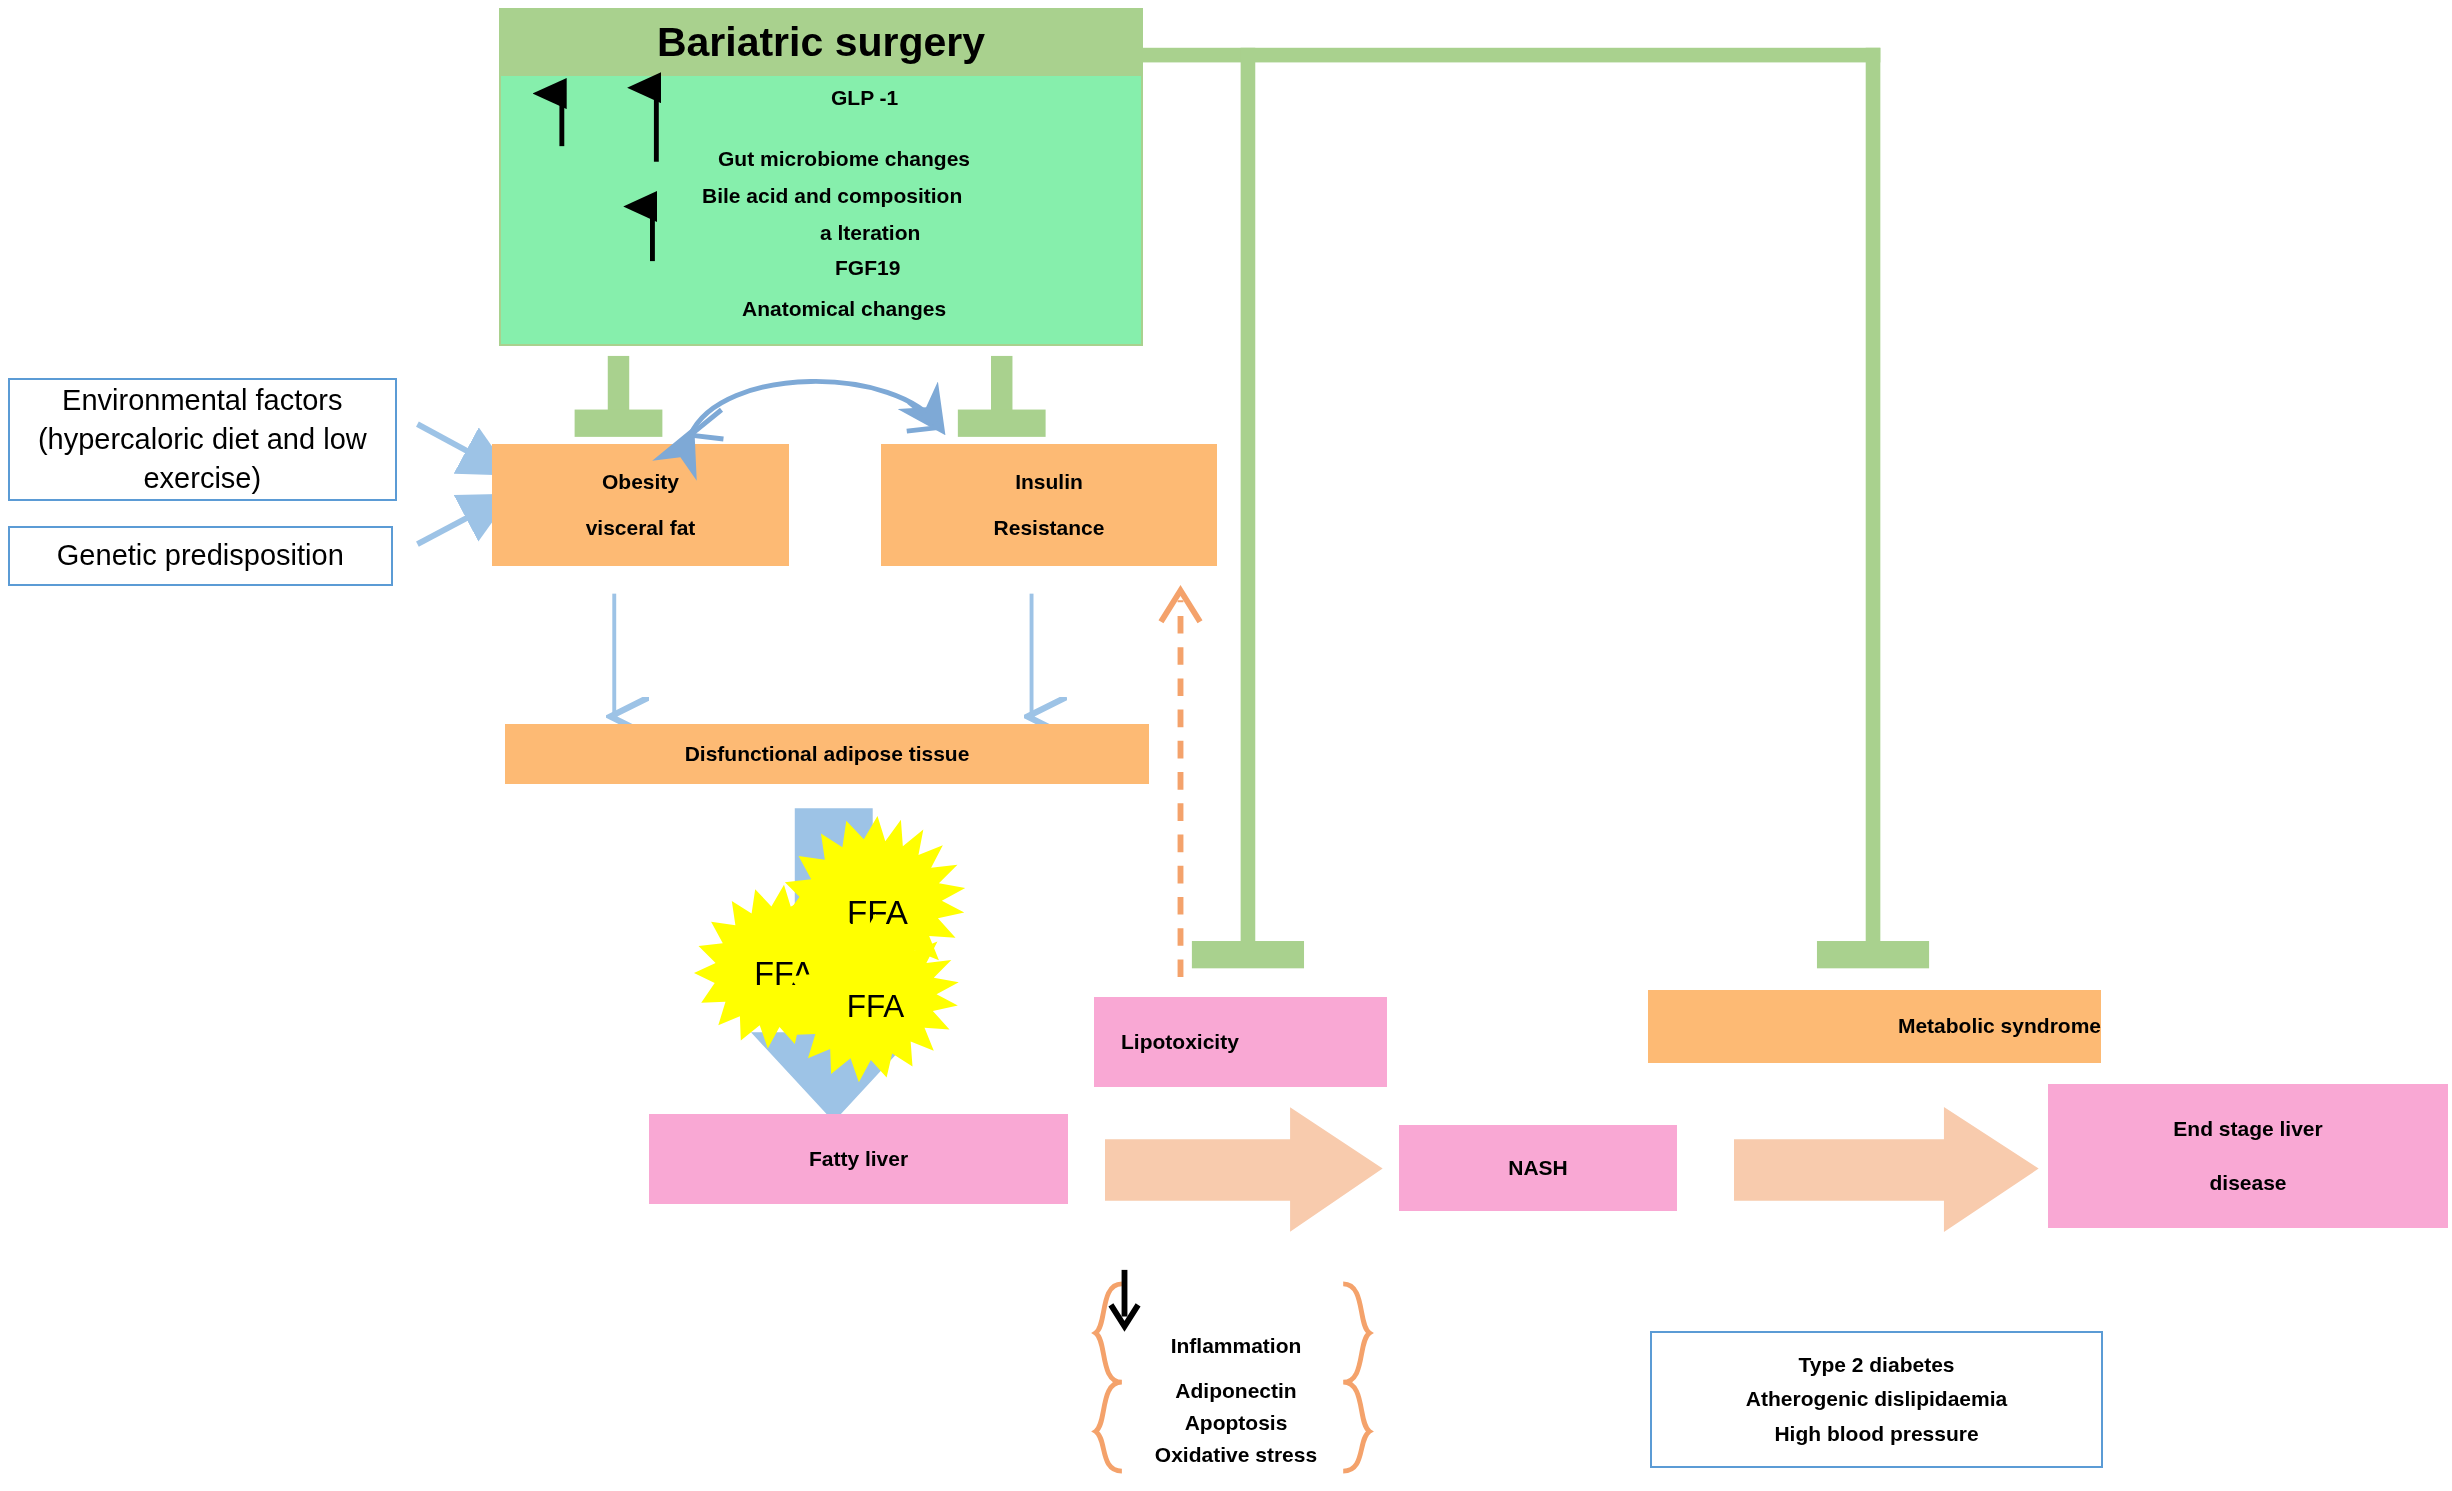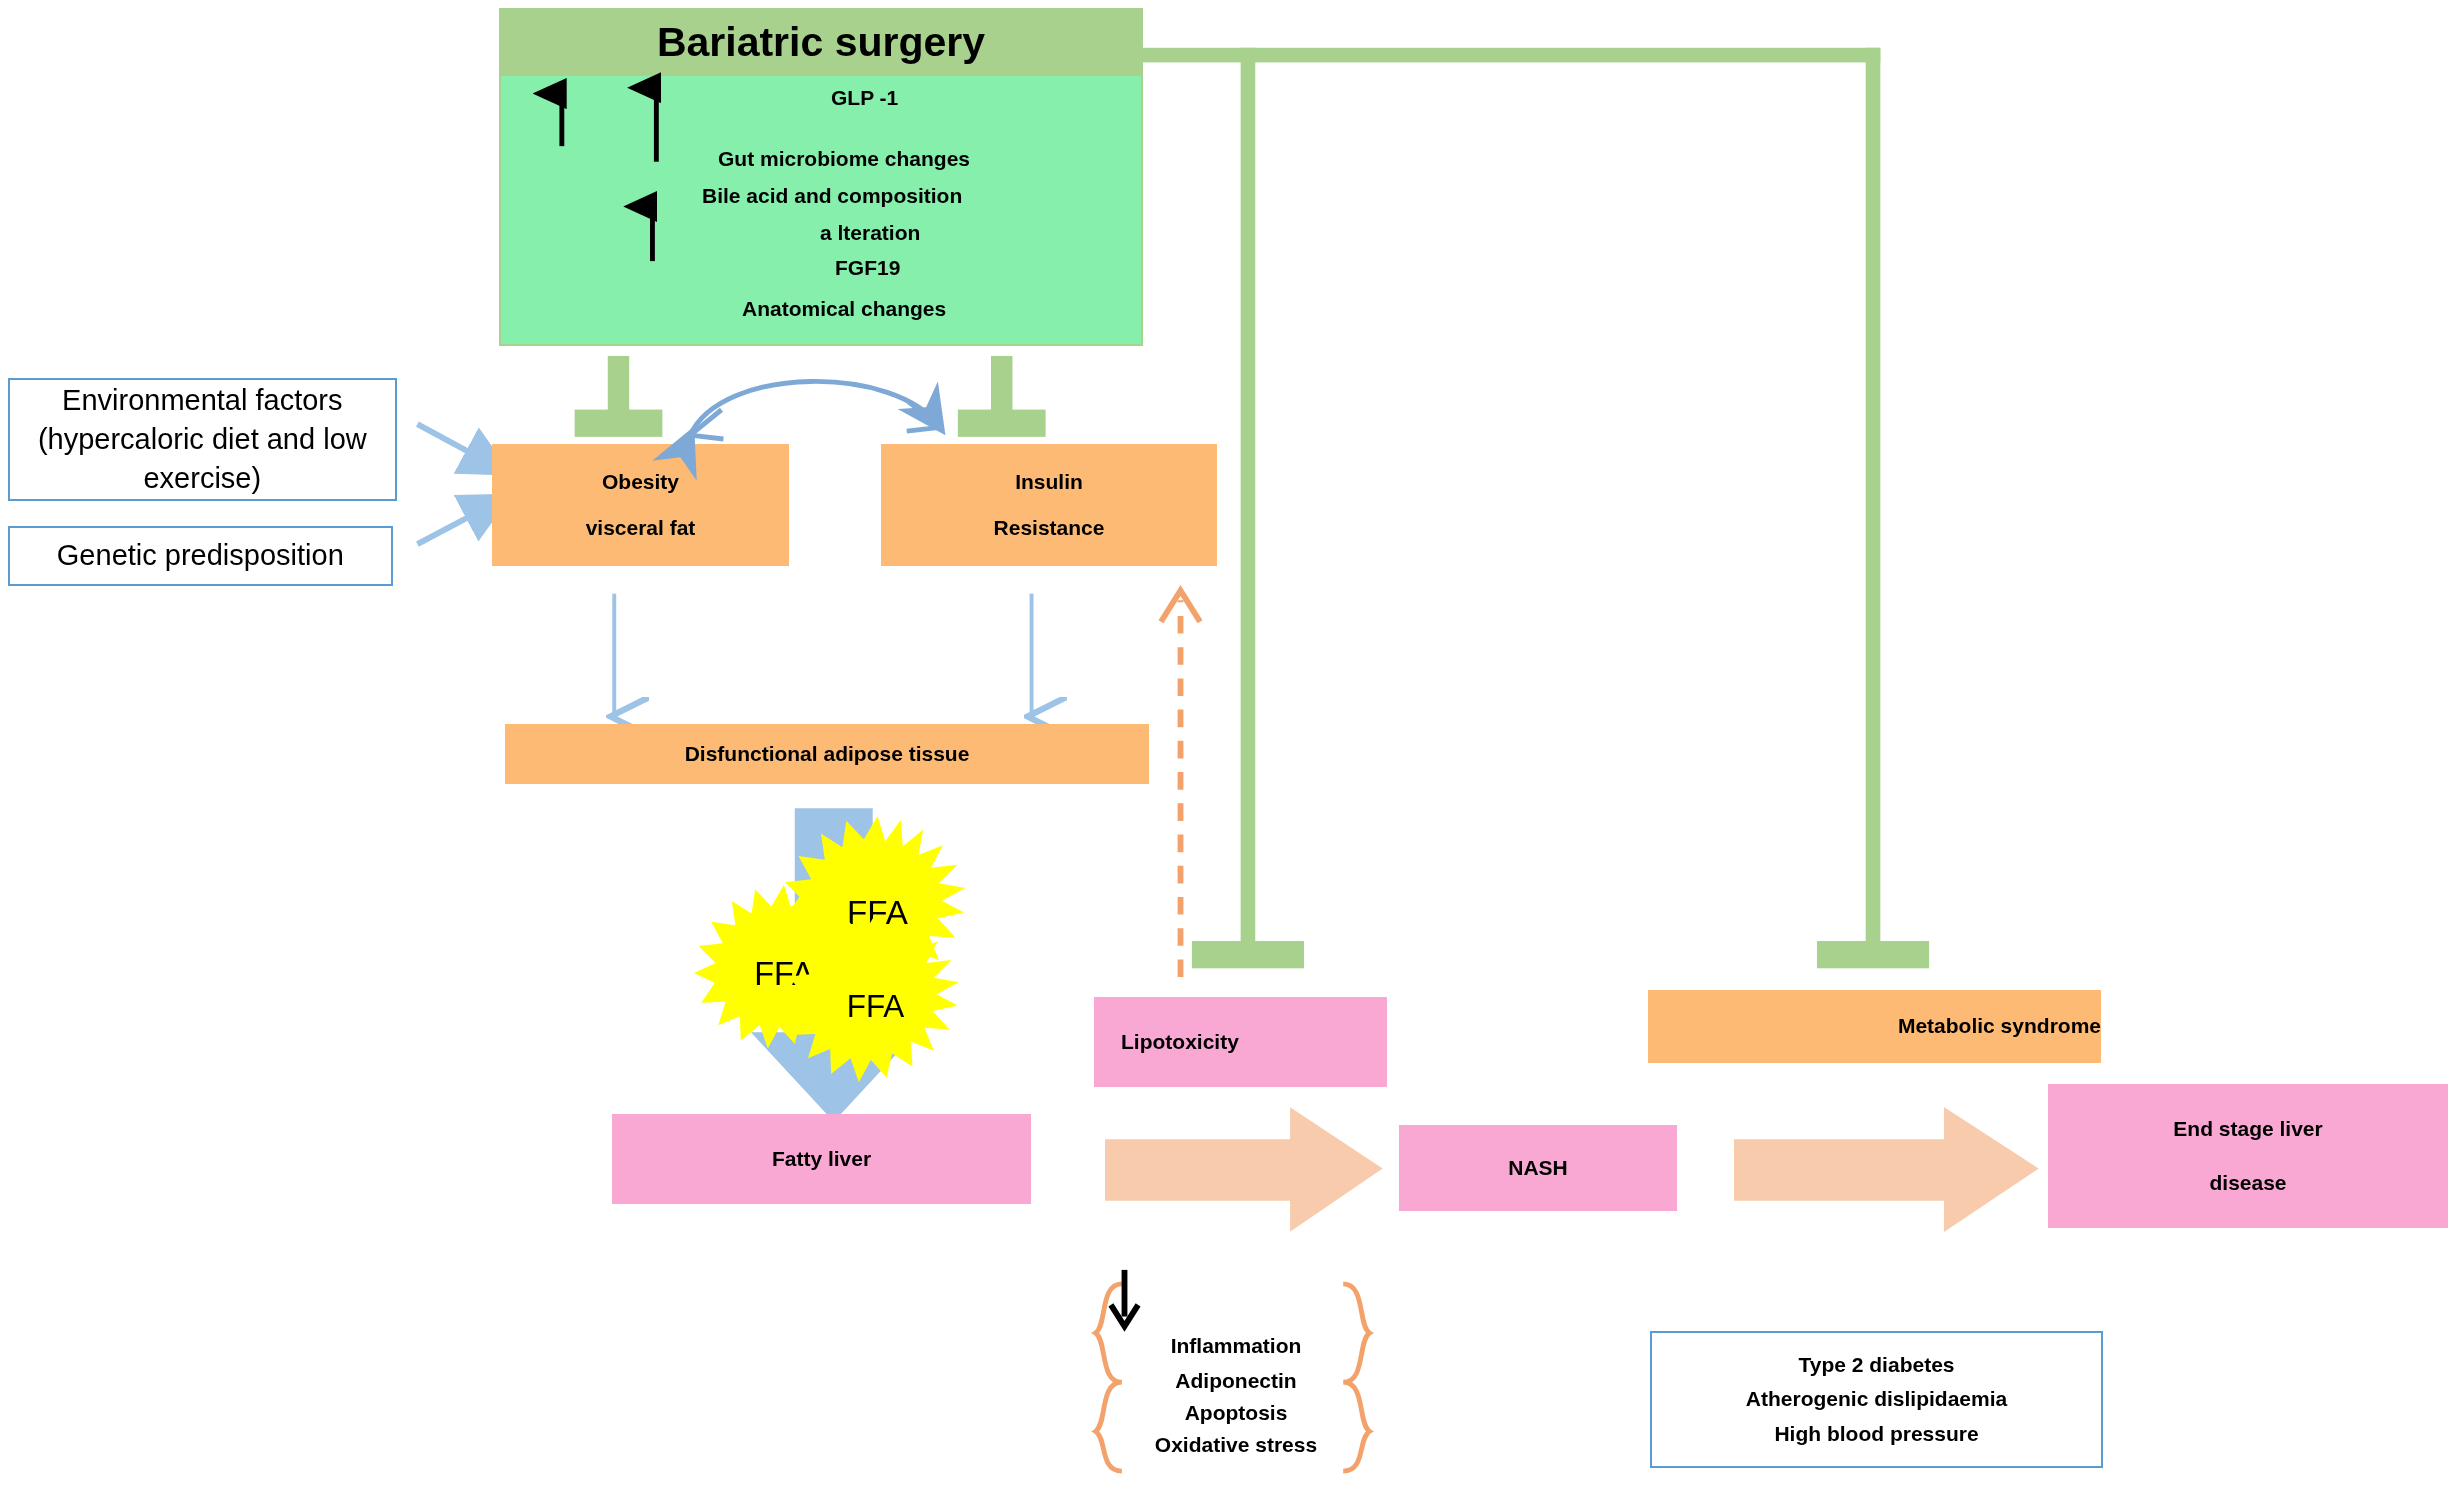--- a/index.html
+++ b/index.html
@@ -156,21 +156,21 @@
   </svg>
 
   <div class="abs peach-fill box t32" style="left:1094px;top:997px;width:293px;height:90px;justify-content:flex-start;padding-left:27px;">
     <span>Lipotoxicity</span>
   </div>
 
   <div class="abs blue-fill box t32" style="left:1648px;top:990px;width:453px;height:73px;justify-content:flex-end;padding-left:23px;">
     <span>Metabolic syndrome</span>
   </div>
 
-  <div class="abs peach-fill box t32" style="left:612px;top:1114px;width:419px;height:90px;">
+  <div class="abs peach-fill box t32" style="left:649px;top:1114px;width:419px;height:90px;">
     <span>Fatty liver</span>
   </div>
 
   <svg class="abs" style="left:1105px;top:1107px;width:302px;height:127px;" viewBox="0 0 310 130" width="302" height="127">
     <polygon fill="#F8CBAD" points="0,33 190,33 190,0 285,63 190,128 190,96 0,96"></polygon>
   </svg>
 
   <div class="abs peach-fill box t32" style="left:1399px;top:1125px;width:278px;height:86px;">
     <span>NASH</span>
   </div>
@@ -190,21 +190,21 @@
     <path d="M272,8 C295,8 287,52 299,60 C287,68 295,112 272,112
              M272,112 C295,112 287,156 299,164 C287,172 295,206 272,206" transform="translate(0,-4) scale(1,0.97)" fill="none" stroke="#F4A26B" stroke-width="5"></path>
   </svg>
 
   <svg class="abs" style="left:1100px;top:1266px;width:49px;height:68px;" viewBox="0 0 50 70" width="49" height="68">
     <line x1="25" y1="4" x2="25" y2="52" stroke="#000" stroke-width="6"></line>
     <path d="M11,40 L25,62 L39,40" fill="none" stroke="#000" stroke-width="6"></path>
   </svg>
 
   <div class="abs stack t32" style="left:1102px;top:1334px;width:268px;text-align:center;">
-    <div style="margin-bottom:11px;">Inflammation</div>
+    <div style="margin-bottom:21px;">Inflammation</div>
     <div style="margin-bottom:7.8px;">Adiponectin</div>
     <div style="margin-bottom:7.8px;">Apoptosis</div>
     <div>Oxidative stress</div>
   </div>
 
   <div class="abs outline-blue box stack t32" style="left:1650px;top:1331px;width:453px;height:137px;">
     <div style="margin-bottom:5.9px;">Type 2   diabetes</div>
     <div style="margin-bottom:5.9px;">Atherogenic dislipidaemia</div>
     <div>High blood pressure</div>
   </div>

